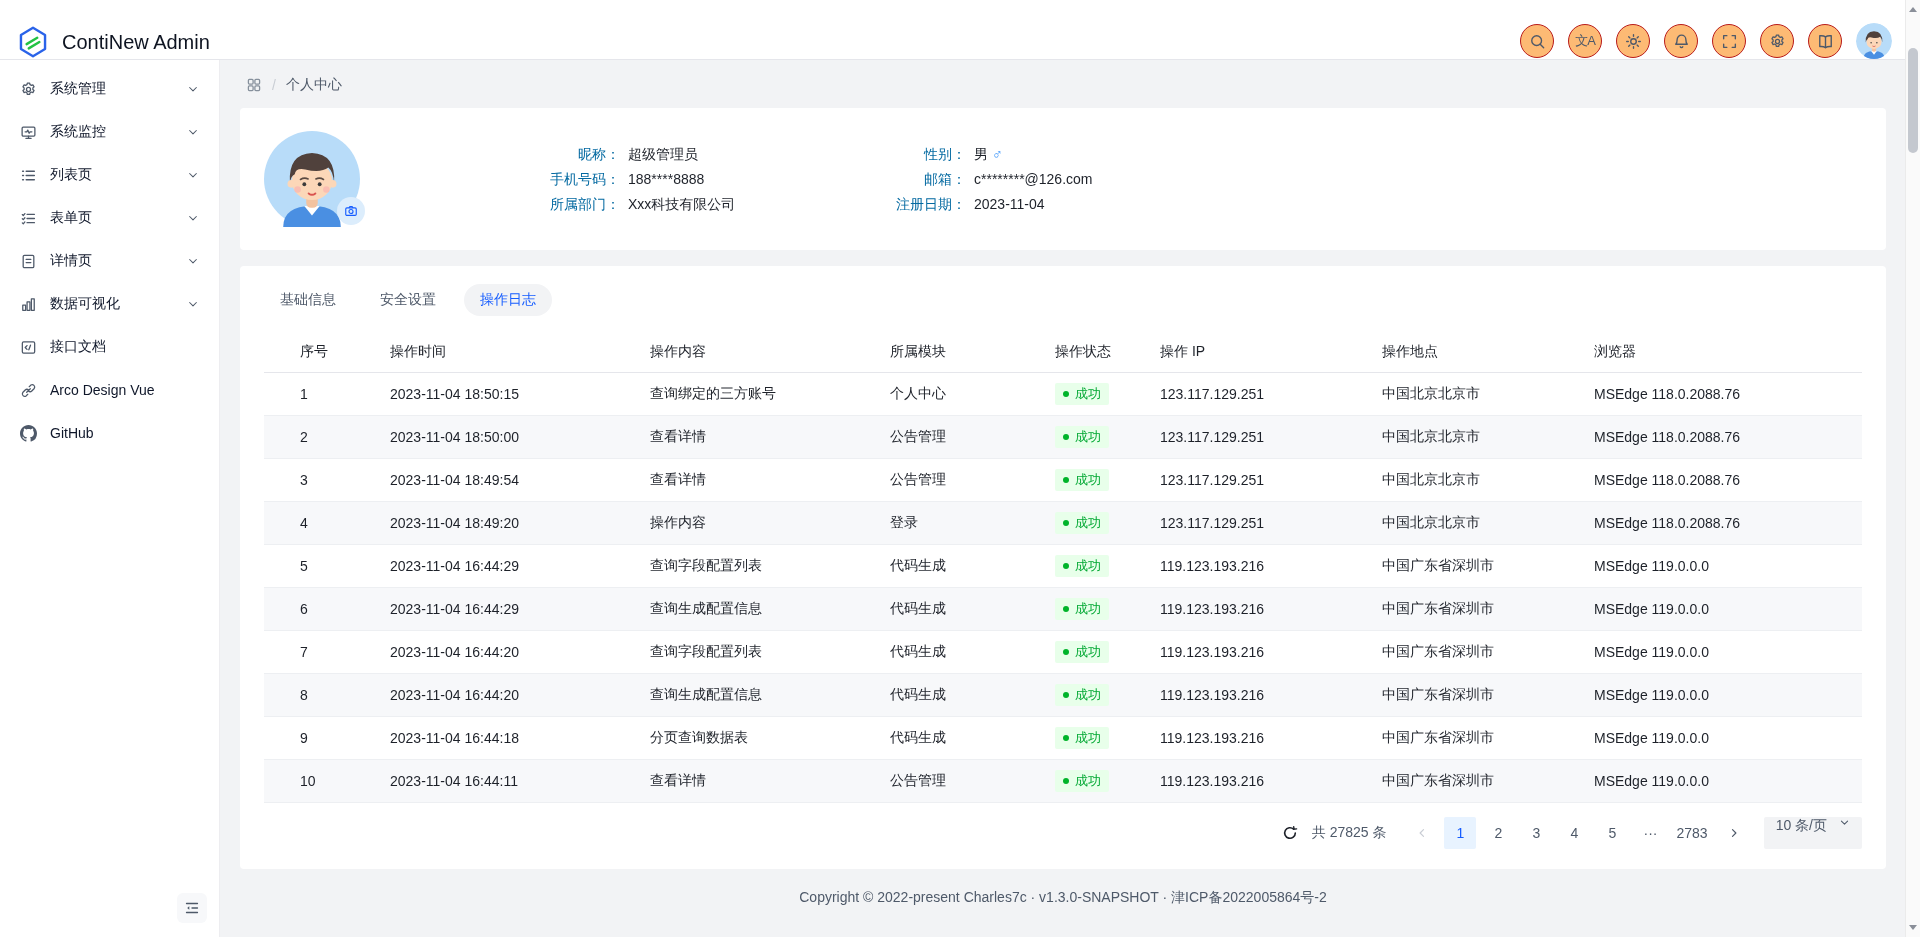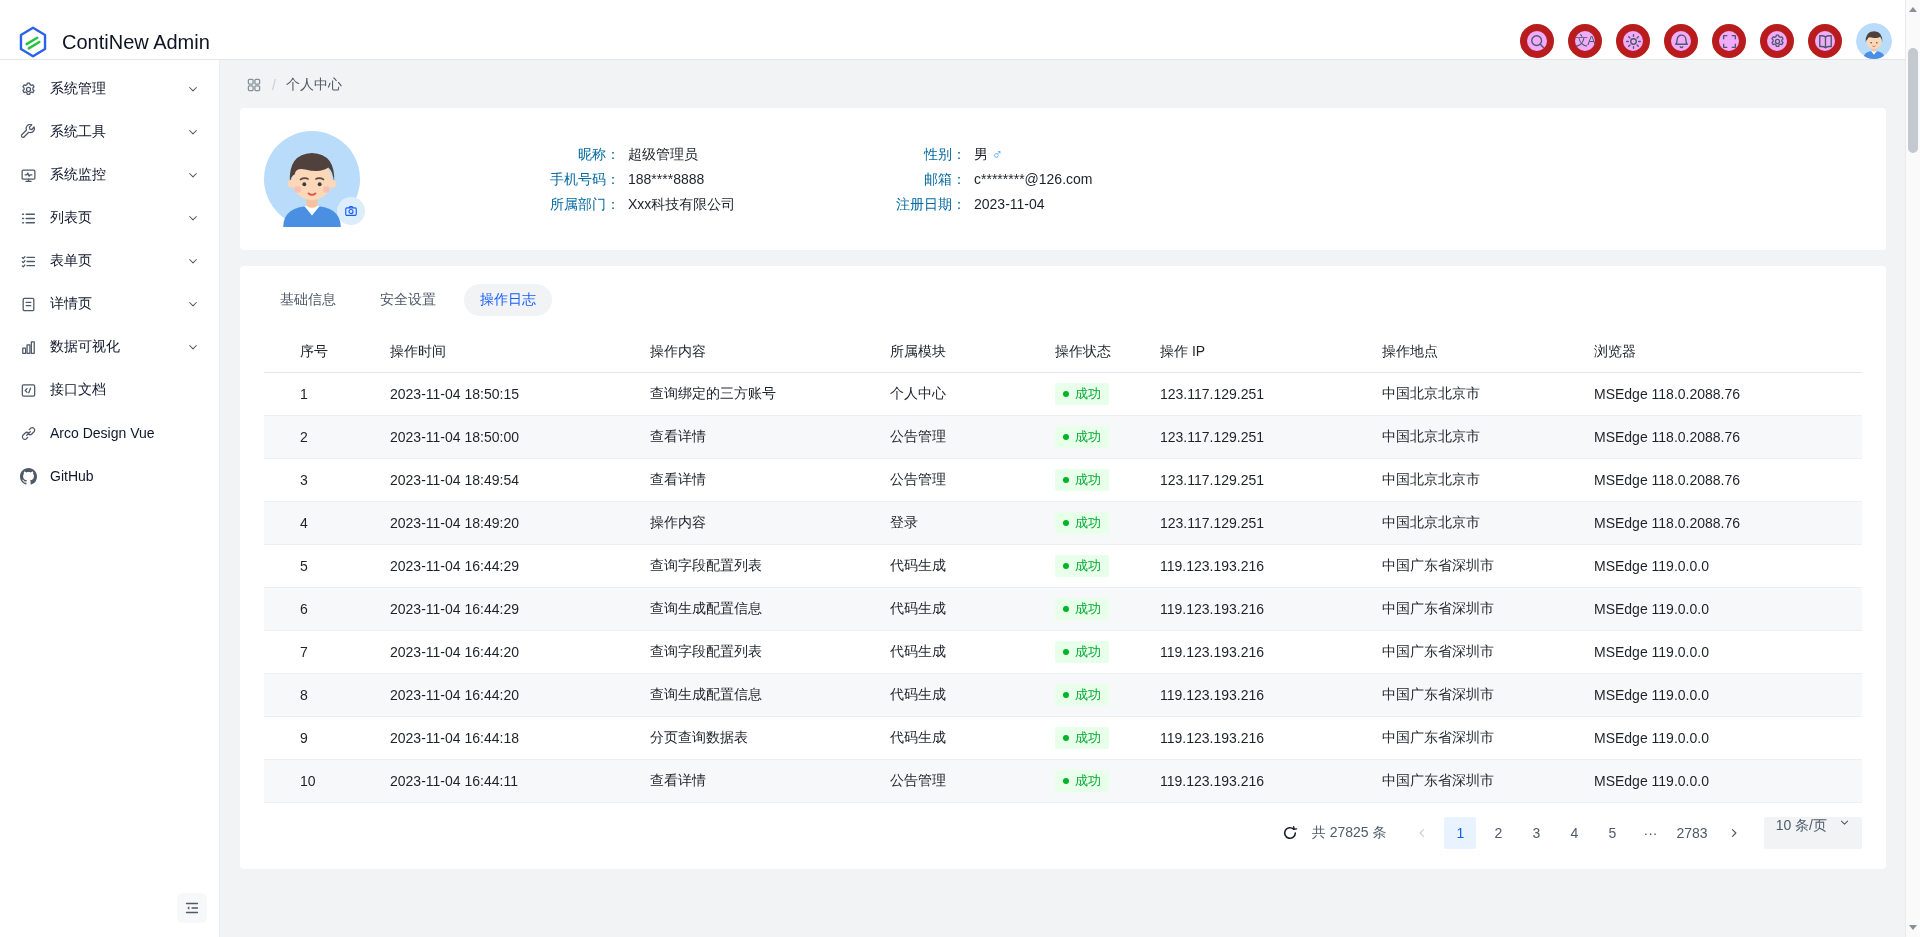--- a/index.html
+++ b/index.html
@@ -8,22 +8,22 @@
     font-family: "Liberation Sans", "DejaVu Sans", sans-serif;
     background: #f2f3f5; color: #1d2129; }
 
   
   .header { position: fixed; top:0; left:0; right:0; height:60px; background:#fff;
     border-bottom:1px solid #e5e6eb; display:flex; align-items:flex-end;
     justify-content:space-between; padding:0 28px 0 16px; z-index:5; }
   .brand { display:flex; align-items:center; gap:12px; }
   .brand-title { font-size:20px; font-weight:500; color:#0e1421; }
   .header-actions { display:flex; align-items:center; gap:14px; }
-  .icon-btn { width:34px; height:34px; border-radius:50%; background:#f0abfc;
-    border:7px solid #b91c1c; display:flex; align-items:center; justify-content:center;
+  .icon-btn { width:34px; height:34px; border-radius:50%; background:#fdba74;
+    border:1px solid #b91c1c; display:flex; align-items:center; justify-content:center;
     color:#4e5969; cursor:pointer; }
   .icon-btn svg { display:block; }
   .translate-glyph { font-size:13px; color:#4e5969; letter-spacing:-1px; }
   .header-avatar { width:36px; height:36px; border-radius:50%; overflow:hidden; cursor:pointer; border:none; padding:0; background:transparent; }
 
   
   .sidebar { position: fixed; top:60px; left:0; bottom:0; width:220px; background:#fff;
     border-right:1px solid #ededf0; padding-top:6px; z-index:4; }
   .menu-item { height:40px; margin:3px 8px; padding:0 12px; display:flex; align-items:center;
     gap:13px; border-radius:3px; font-size:14px; color:#0f172a; cursor:pointer; }
@@ -191,33 +191,20 @@
 
 <div class="sidebar">
   <div class="menu-item">
     <span class="mi-icon">
       <svg width="17" height="17" viewBox="0 0 16 16" fill="none" stroke="currentColor" stroke-width="1.2" stroke-linejoin="round">
         <path d="M6.9 1.9h2.2l.3 1.5c.47.17.9.42 1.28.73l1.45-.51 1.1 1.9-1.15.97a4.7 4.7 0 0 1 0 1.52l1.15.97-1.1 1.9-1.45-.51c-.38.31-.81.56-1.28.73l-.3 1.5H6.9l-.3-1.5a4.68 4.68 0 0 1-1.28-.73l-1.45.51-1.1-1.9 1.15-.97a4.7 4.7 0 0 1 0-1.52l-1.15-.97 1.1-1.9 1.45.51c.38-.31.81-.56 1.28-.73z"></path>
         <circle cx="8" cy="8" r="1.9"></circle>
       </svg>
     </span>
     <span class="mi-label">系统管理</span>
-    <span class="mi-chevron">
-      <svg width="12" height="12" viewBox="0 0 16 16" fill="none" stroke="currentColor" stroke-width="1.4" stroke-linecap="round" stroke-linejoin="round">
-          <path d="M3.5 6l4.5 4.5L12.5 6"></path>
-        </svg>
-    </span>
-  </div>
-  <div class="menu-item">
-    <span class="mi-icon">
-      <svg width="17" height="17" viewBox="0 0 16 16" fill="none" stroke="currentColor" stroke-width="1.2" stroke-linecap="round" stroke-linejoin="round">
-        <path d="M13.2 2.8a3.8 3.8 0 0 1-5 5L4 12a1.5 1.5 0 1 1-2.1-2.1l4.2-4.2a3.8 3.8 0 0 1 5-5L8.9 2.9l.4 1.9 1.9.4z"></path>
-      </svg>
-    </span>
-    <span class="mi-label">系统工具</span>
     <span class="mi-chevron">
       <svg width="12" height="12" viewBox="0 0 16 16" fill="none" stroke="currentColor" stroke-width="1.4" stroke-linecap="round" stroke-linejoin="round">
           <path d="M3.5 6l4.5 4.5L12.5 6"></path>
         </svg>
     </span>
   </div>
   <div class="menu-item">
     <span class="mi-icon">
       <svg width="17" height="17" viewBox="0 0 16 16" fill="none" stroke="currentColor" stroke-width="1.2" stroke-linecap="round" stroke-linejoin="round">
         <rect x="2" y="3" width="12" height="8.4" rx="1"></rect>
@@ -586,20 +573,21 @@
         <span>10 条/页</span>
         <span style="display:flex">
           <svg width="11" height="11" viewBox="0 0 16 16" fill="none" stroke="currentColor" stroke-width="1.5" stroke-linecap="round" stroke-linejoin="round">
               <path d="M3.5 6l4.5 4.5L12.5 6"></path>
             </svg>
         </span>
       </button>
     </div>
   </div>
 
+  <div class="footer">Copyright © 2022-present Charles7c · v1.3.0-SNAPSHOT · 津ICP备2022005864号-2</div>
 </div>
 
 <div class="scrollbar">
   <div class="sb-arrow up">
       <span class="tri-up"></span>
     </div>
   <div class="sb-thumb"></div>
   <div class="sb-arrow down">
       <span class="tri-down"></span>
     </div>

